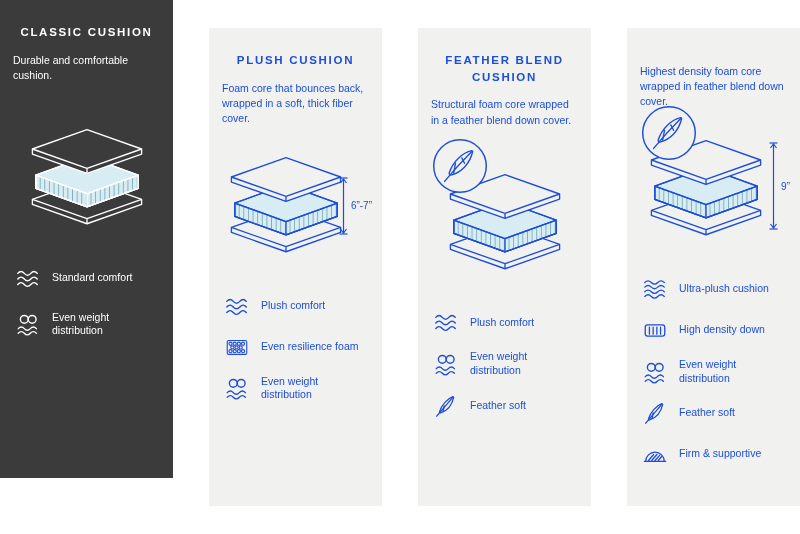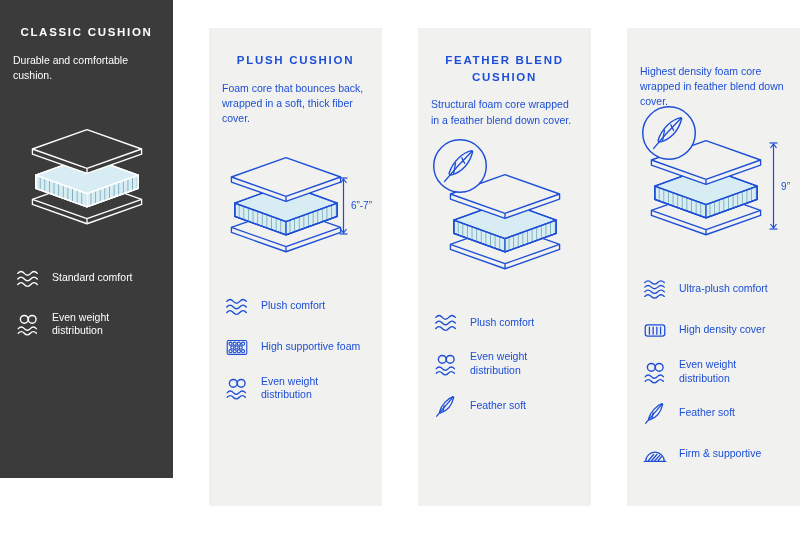--- a/index.html
+++ b/index.html
@@ -251,21 +251,21 @@
       <li class="feature">
         <svg class="ficon" viewBox="0 0 28 28">
             <use href="#i-waves"></use>
           </svg>
         <span class="flabel">Plush comfort</span>
       </li>
       <li class="feature">
         <svg class="ficon" viewBox="0 0 28 28">
             <use href="#i-foamgrid"></use>
           </svg>
-        <span class="flabel">High supportive foam</span>
+        <span class="flabel">Even resilience foam</span>
       </li>
       <li class="feature">
         <svg class="ficon" viewBox="0 0 28 28">
             <use href="#i-weight"></use>
           </svg>
         <span class="flabel">Even weight distribution</span>
       </li>
     </ul>
   </section>
 
@@ -322,27 +322,27 @@
           </g>
         </svg>
         <span class="measure-label">9”</span>
       </div>
     </div>
     <ul class="features">
       <li class="feature">
         <svg class="ficon" viewBox="0 0 28 28">
             <use href="#i-waves4"></use>
           </svg>
-        <span class="flabel">Ultra-plush comfort</span>
+        <span class="flabel">Ultra-plush cushion</span>
       </li>
       <li class="feature">
         <svg class="ficon" viewBox="0 0 28 28">
             <use href="#i-density"></use>
           </svg>
-        <span class="flabel">High density cover</span>
+        <span class="flabel">High density down</span>
       </li>
       <li class="feature">
         <svg class="ficon" viewBox="0 0 28 28">
             <use href="#i-weight"></use>
           </svg>
         <span class="flabel">Even weight distribution</span>
       </li>
       <li class="feature">
         <svg class="ficon" viewBox="0 0 28 28">
             <use href="#i-feather"></use>

